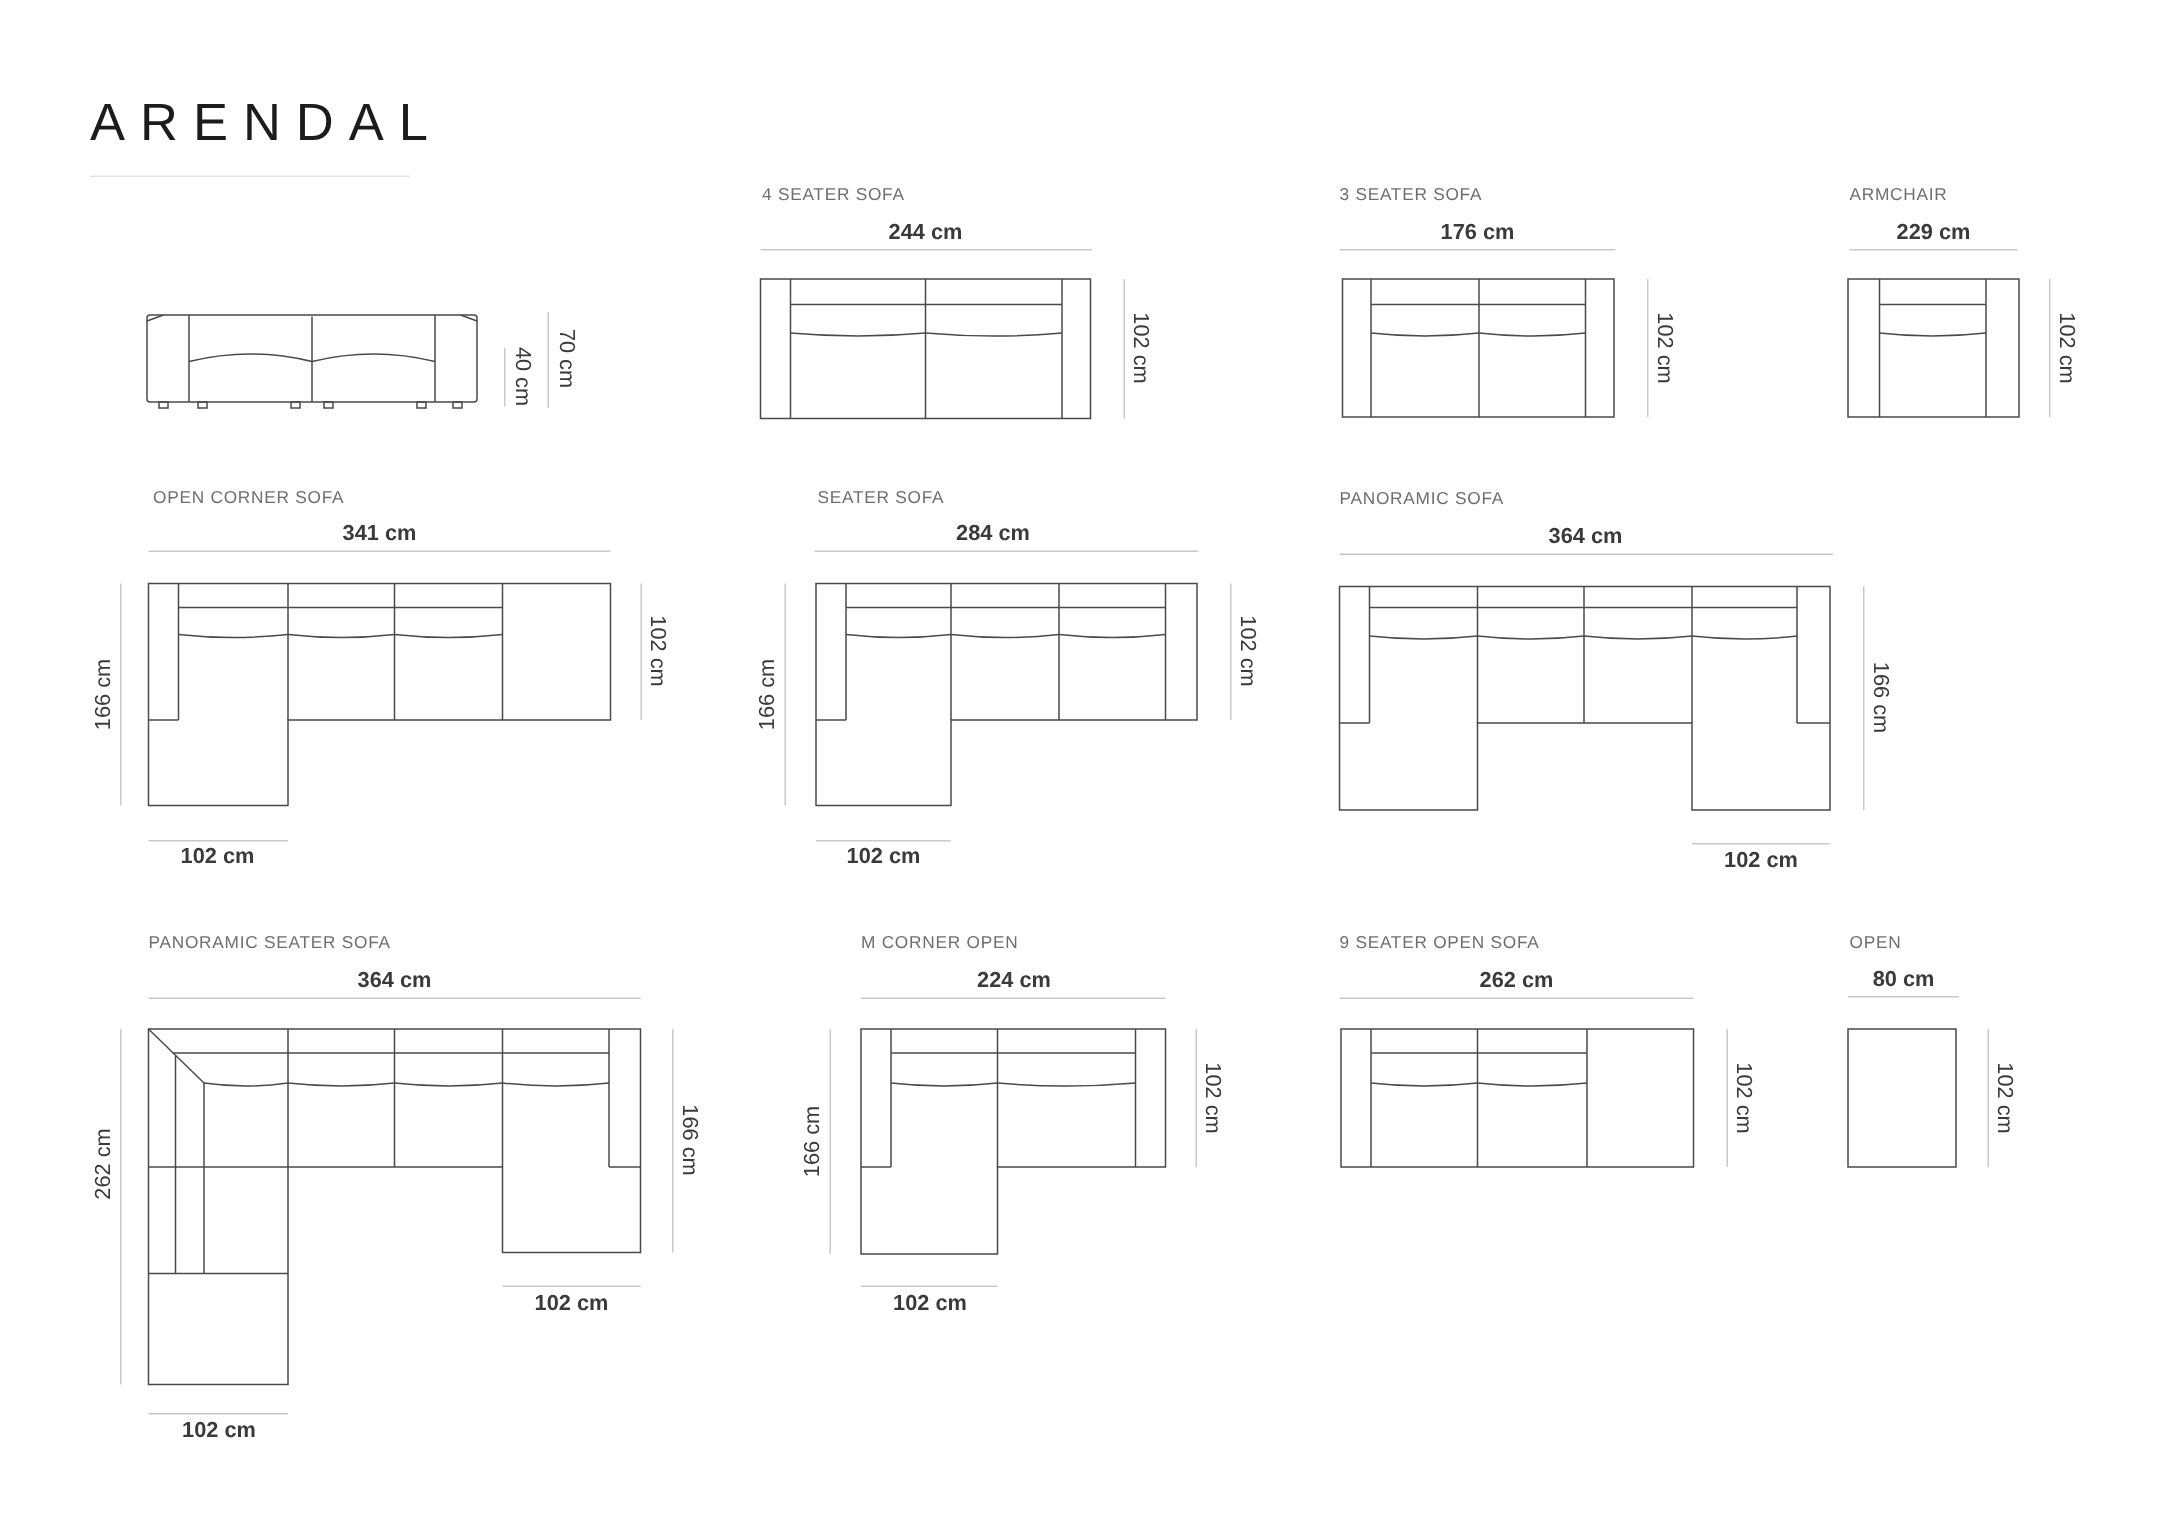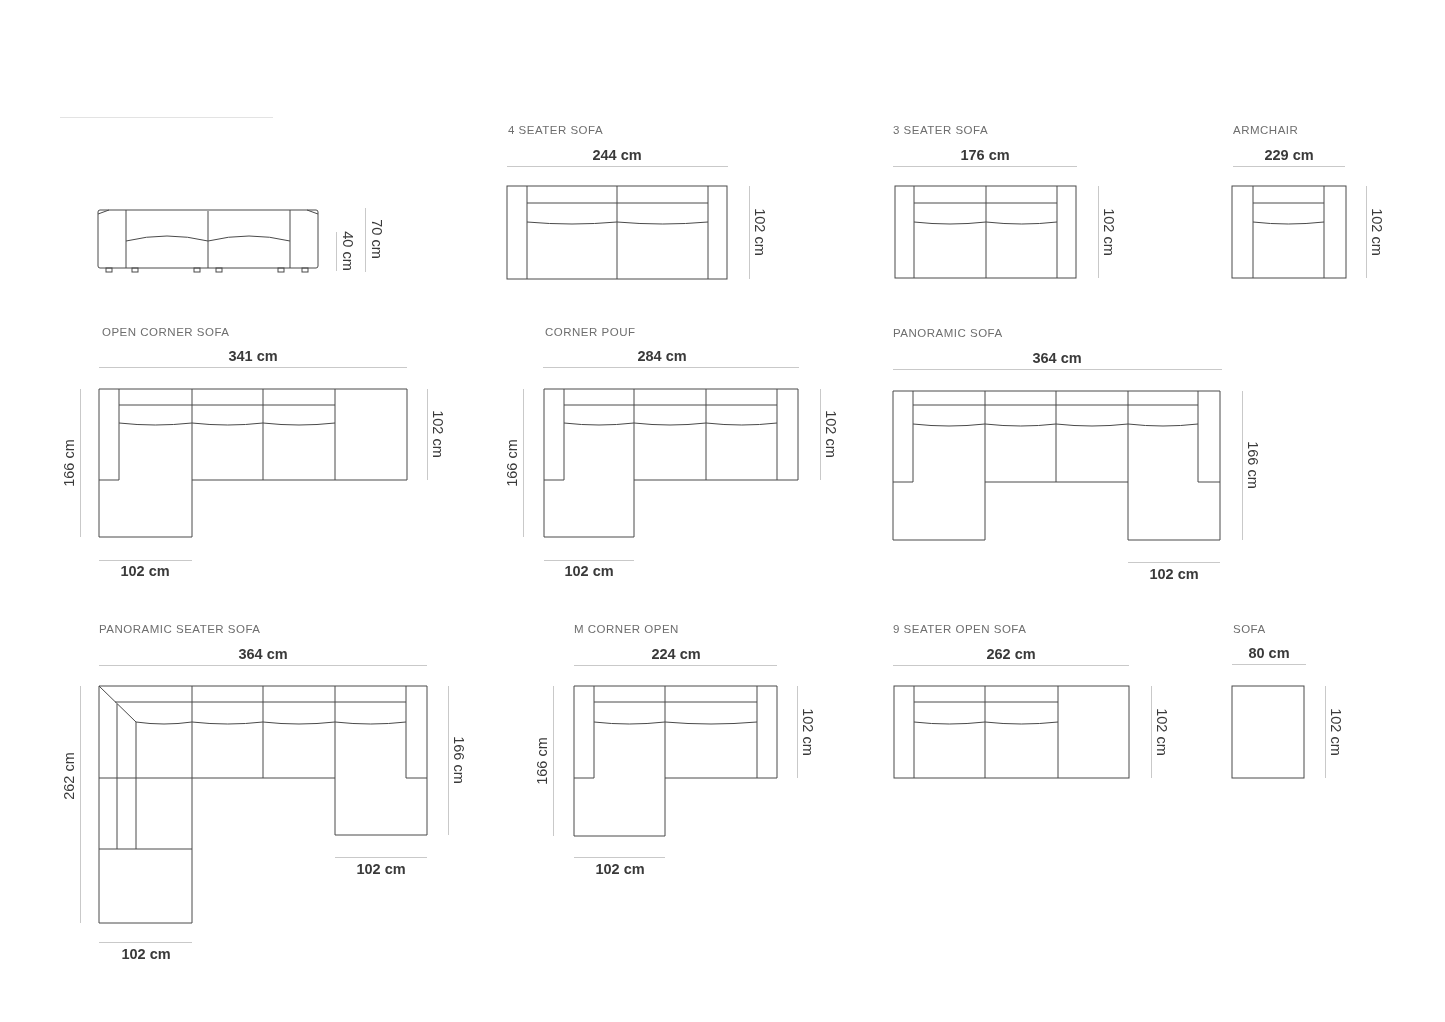--- a/index.html
+++ b/index.html
@@ -16,20 +16,21 @@
   .ln-h{position:absolute;height:1px;background:#c9c9c9;}
   .ln-v{position:absolute;width:1px;background:#c9c9c9;}
   .shape{position:absolute;}
   .shape path,.shape rect{fill:none;stroke:#4a4a4a;stroke-width:1;}
 </style>
 </head>
 <body>
 
 <div class="canvas">
 
+  <div class="title">ARENDAL</div>
   <div class="title-rule"></div>
 
   <svg class="shape" style="left:96px;top:205px" width="228" height="72">
     <rect x="2" y="5" width="220" height="58" rx="2"></rect>
     <path d="M2,9 L13,5"></path>
       <path d="M211,5 L222,9"></path>
     <path d="M30,5 V63"></path>
       <path d="M194,5 V63"></path>
     <path d="M112,6 V63"></path>
     <path d="M30,36 Q71,26 112,36"></path>
@@ -104,21 +105,21 @@
       <path d="M95,36 Q131,40 166,36"></path>
       <path d="M166,36 Q202,40 238,36"></path>
   </svg>
   <div class="ln-v" style="left:80px;top:389px;height:148px"></div>
   <div class="dim dim-v ccw" style="left:69px;top:463px">166 cm</div>
   <div class="ln-h" style="left:99px;top:560px;width:93px"></div>
   <div class="dim dim-h" style="left:145px;top:563px">102 cm</div>
   <div class="ln-v" style="left:427px;top:389px;height:91px"></div>
   <div class="dim dim-v" style="left:438px;top:434px">102 cm</div>
 
-  <div class="sec-label" style="left:545px;top:326px">CORNER POUF</div>
+  <div class="sec-label" style="left:545px;top:326px">SEATER SOFA</div>
   <div class="dim dim-h" style="left:662px;top:348px">284 cm</div>
   <div class="ln-h" style="left:543px;top:367px;width:256px"></div>
   <svg class="shape" style="left:542px;top:387px" width="262" height="156">
     <path d="M2,2 H256 V93 H92 V150 H2 Z"></path>
     <path d="M22,2 V93"></path>
       <path d="M2,93 H22"></path>
     <path d="M235,2 V93"></path>
     <path d="M92,2 V93"></path>
       <path d="M164,2 V93"></path>
     <path d="M22,18 H235"></path>
@@ -214,21 +215,21 @@
     <path d="M22,2 V94"></path>
     <path d="M93,2 V94"></path>
       <path d="M166,2 V94"></path>
     <path d="M22,18 H166"></path>
     <path d="M22,38 Q57,42 93,38"></path>
       <path d="M93,38 Q129,42 166,38"></path>
   </svg>
   <div class="ln-v" style="left:1151px;top:686px;height:92px"></div>
   <div class="dim dim-v" style="left:1162px;top:732px">102 cm</div>
 
-  <div class="sec-label" style="left:1233px;top:623px">SOFA</div>
+  <div class="sec-label" style="left:1233px;top:623px">OPEN</div>
   <div class="dim dim-h" style="left:1269px;top:645px">80 cm</div>
   <div class="ln-h" style="left:1232px;top:664px;width:74px"></div>
   <svg class="shape" style="left:1230px;top:684px" width="80" height="98">
     <rect x="2" y="2" width="72" height="92"></rect>
   </svg>
   <div class="ln-v" style="left:1325px;top:686px;height:92px"></div>
   <div class="dim dim-v" style="left:1336px;top:732px">102 cm</div>
 
 </div>
 

